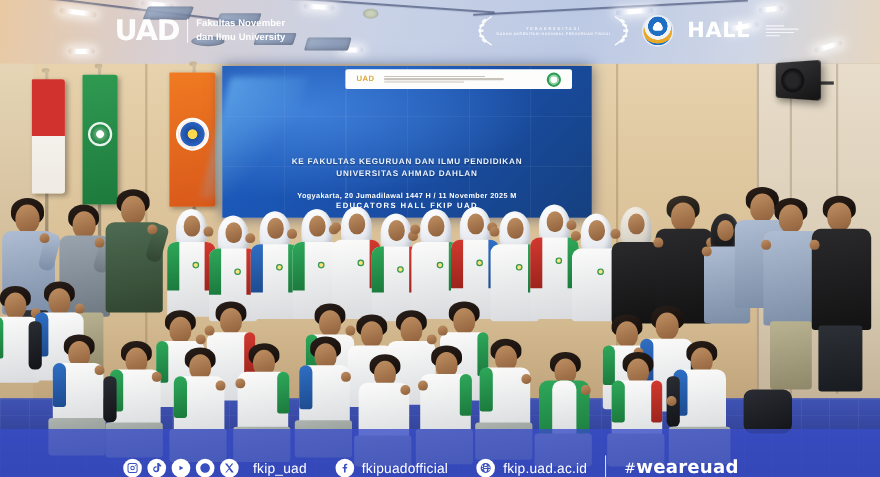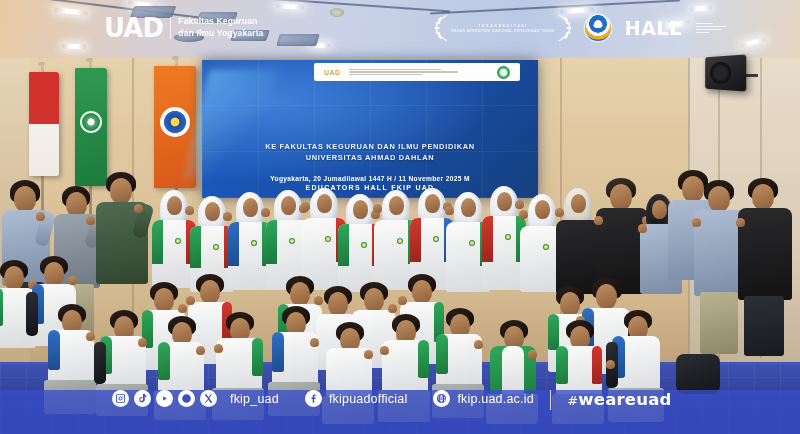--- a/index.html
+++ b/index.html
@@ -257,21 +257,21 @@
     width:7px; height:8px;
     background:repeating-linear-gradient(90deg,#c9261f 0 1.4px, #f0d23a 1.4px 2.1px);
     border-radius:1px;
   }
   .aun-txt { color:#fff; font-size:8px; font-weight:700; line-height:1.32; letter-spacing:.2px; }
 
   
   .footer {
     position:absolute; left:0; bottom:0; width:100%; height:44px; z-index:20;
     background:rgba(57,77,200,.78);
-    display:flex; align-items:flex-start;
+    display:flex; align-items:flex-end;
   }
   .f-social { display:flex; align-items:center; gap:5px; margin-left:112px; }
   .sicon {
     width:17px; height:17px; border-radius:50%; background:#fff;
     display:flex; align-items:center; justify-content:center; flex:0 0 auto;
   }
   .sicon svg { width:11px; height:11px; fill:#3a4fc0; }
   .f-handle { color:#fff; font-size:12.5px; font-weight:400; margin-left:8px; letter-spacing:.2px; }
   .f-group { display:flex; align-items:center; gap:7px; margin-left:26px; }
   .f-divider { width:1.4px; height:20px; background:rgba(255,255,255,.8); margin:0 16px; }
@@ -681,22 +681,22 @@
       </div>
       <div class="bag" style="left:676px;top:190px;width:44px;height:40px;border-radius:8px;"></div>
     </div>
   </div>
 
   <div class="topbar">
     <div class="logo-left">
       <span class="uad-word">UAD</span>
       <span class="vline"></span>
       <span class="uad-fak">
-        <span>Fakultas Keguruan</span><br>
-        <span>dan Ilmu Yogyakarta</span>
+        <span>Fakultas November</span><br>
+        <span>dan Ilmu University</span>
       </span>
     </div>
 
     <div class="logo-right">
       <div class="unggul">
         <svg class="laurel l" viewBox="0 0 15 28">
           <path d="M13 1C6 5 2 11 2 14s4 9 11 13" fill="none" stroke="#fff" stroke-width="1.3" opacity=".9"></path>
           <g fill="#fff" opacity=".85">
             <ellipse cx="6" cy="5" rx="2.6" ry="1.3" transform="rotate(-36 6 5)"></ellipse>
             <ellipse cx="4" cy="9" rx="2.6" ry="1.3" transform="rotate(-18 4 9)"></ellipse>

